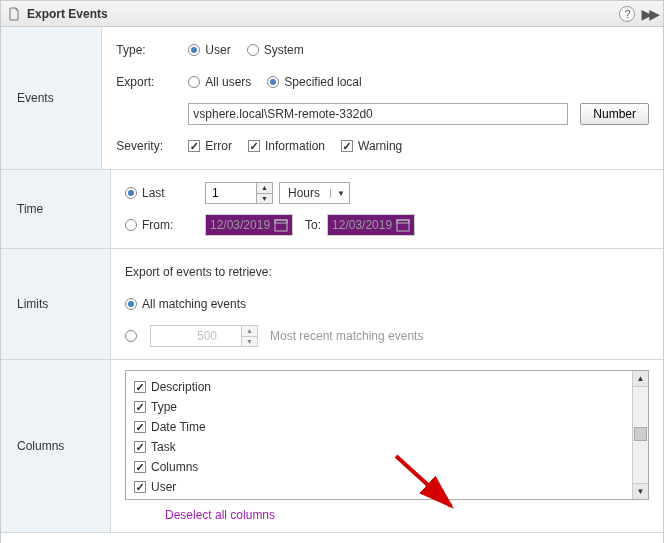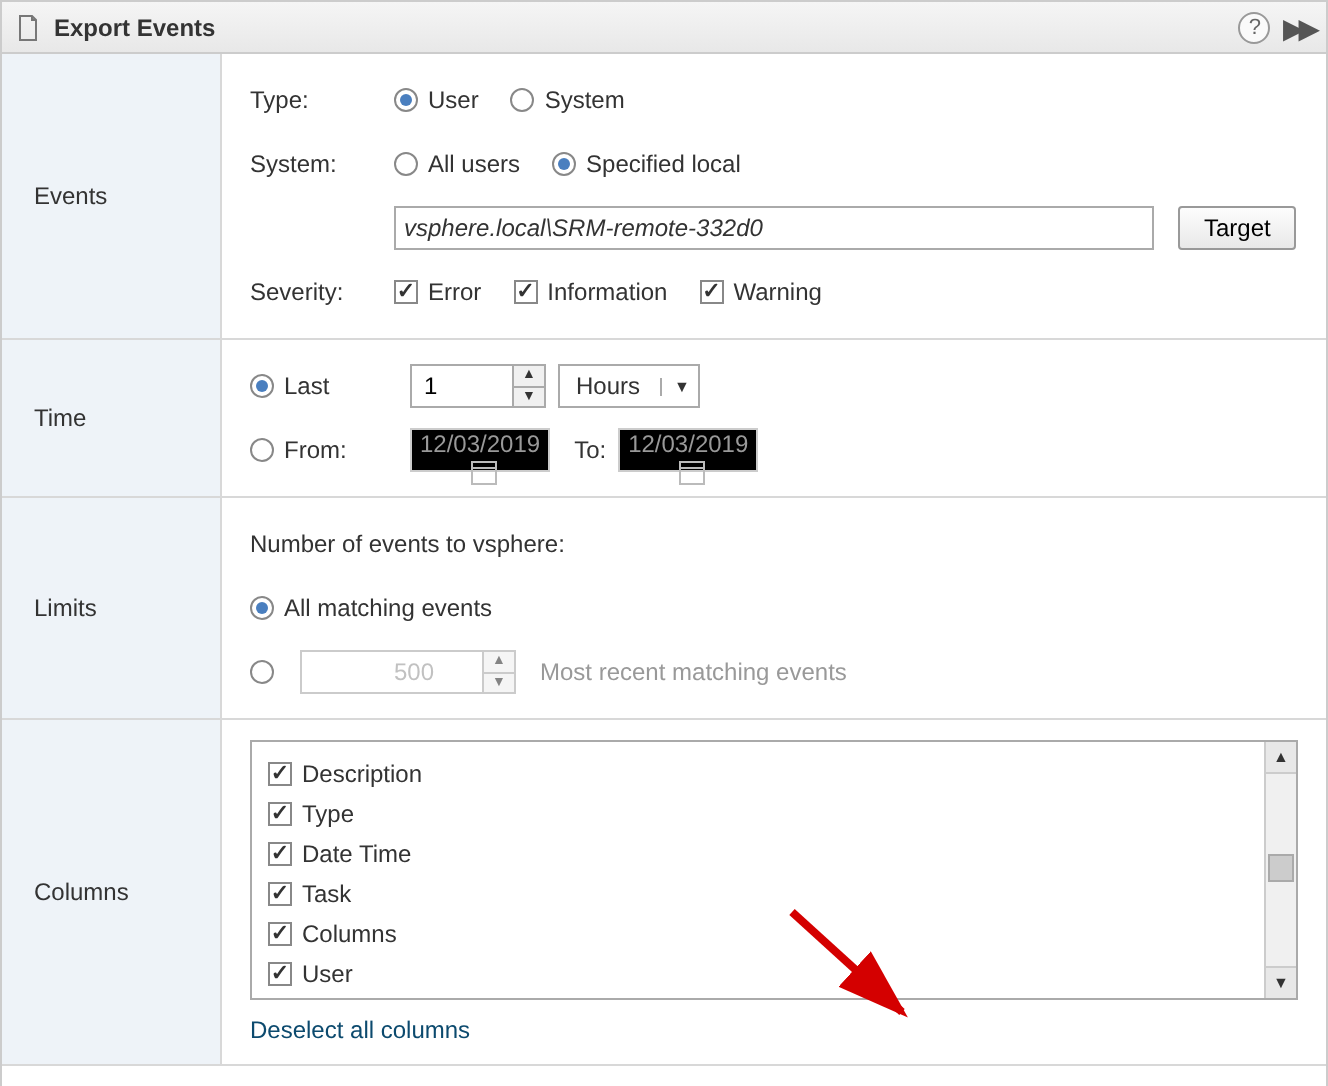--- a/index.html
+++ b/index.html
@@ -71,56 +71,56 @@
   .check .box {
     width:12px;height:12px;border:1px solid #888;margin-right:5px;
     display:flex;align-items:center;justify-content:center;background:#fff;
     font-size:11px;color:#333;line-height:1;
   }
   .check.checked .box::after { content:"✓"; font-weight:bold; }
   input[type=text].field {
     height:22px;border:1px solid #aaa;padding:0 4px;background:#fff;
     font-family:inherit;font-size:12px;
   }
-  .search-field { width:380px; background:#f2f2f2; color:#333;font-style:italic; }
+  .search-field { width:380px; background:#f2f2f2; color:#333; }
   .btn {
     height:22px;border:1px solid #999;background:linear-gradient(#fdfdfd,#e9e9e9);
     padding:0 12px;font-size:12px;cursor:pointer;border-radius:2px;
   }
   .spinner {
     display:inline-flex;align-items:stretch;height:22px;border:1px solid #aaa;
   }
   .spinner input { width:50px;border:none;padding:0 6px;font-size:12px; }
   .spinner .arrs { display:flex;flex-direction:column;width:16px;border-left:1px solid #aaa; }
   .spinner .arrs div { flex:1;display:flex;align-items:center;justify-content:center;font-size:7px;background:#f0f0f0;cursor:pointer; }
   .spinner .arrs div:first-child{border-bottom:1px solid #aaa;}
   .dropdown {
     display:inline-flex;align-items:center;height:22px;border:1px solid #aaa;
     padding:0 4px 0 8px;background:#fff;cursor:pointer;
   }
   .dropdown .dd-arrow { margin-left:10px;border-left:1px solid #aaa;padding-left:6px;font-size:8px; }
   .date-field {
     display:inline-flex;align-items:center;height:22px;border:1px solid #ccc;
-    background:#000000;color:#999;padding:0 4px;flex-direction:column;
+    background:#701a75;color:#999;padding:0 4px;
   }
   .cal-icon { width:14px;height:14px;margin-left:4px;display:inline-block; }
   .listbox {
     border:1px solid #aaa;height:130px;position:relative;padding:6px 18px 6px 8px;
     overflow:hidden;
   }
   .listbox .item { display:flex;align-items:center;height:20px; }
   .scrollbar {
     position:absolute;right:0;top:0;bottom:0;width:16px;border-left:1px solid #ccc;
     background:#f0f0f0;display:flex;flex-direction:column;
   }
   .scrollbar .sb-btn{height:16px;display:flex;align-items:center;justify-content:center;font-size:8px;background:#e8e8e8;border-bottom:1px solid #ccc;cursor:pointer;}
   .scrollbar .sb-btn.bot{border-bottom:none;border-top:1px solid #ccc;}
   .scrollbar .track{flex:1;position:relative;}
   .scrollbar .thumb{position:absolute;left:1px;right:1px;top:40px;height:14px;background:#ccc;border:1px solid #aaa;}
-  .link { color:#0c4a6e;cursor:pointer;display:inline-block;margin-top:8px; }
+  .link { color:#a21caf;cursor:pointer;display:inline-block;margin-top:8px;margin-left:40px; }
   .footer {
     display:flex;justify-content:flex-end;gap:8px;padding:10px 14px;
   }
   .muted { color:#999; }
   .arrow-overlay {
     position:absolute;pointer-events:none;
   }
   .rel { position:relative; }
   svg.docsvg path{fill:none;stroke:#777;stroke-width:1;}
   .ml6{margin-left:6px;}
@@ -153,34 +153,34 @@
         <span class="radio selected">
           <span class="dot"></span>
             <span>User</span>
         </span>
         <span class="radio">
           <span class="dot"></span>
             <span>System</span>
         </span>
       </div>
       <div class="row">
-        <span class="row-label">System:</span>
+        <span class="row-label">Export:</span>
         <span class="radio">
           <span class="dot"></span>
             <span>All users</span>
         </span>
         <span class="radio selected">
           <span class="dot"></span>
             <span>Specified local</span>
         </span>
       </div>
       <div class="row">
         <span class="row-label"></span>
         <input type="text" class="field search-field" value="vsphere.local\SRM-remote-332d0" style="">
-        <button class="btn ml12">Target</button>
+        <button class="btn ml12">Number</button>
       </div>
       <div class="row">
         <span class="row-label">Severity:</span>
         <span class="check checked">
             <span class="box"></span>
             <span>Error</span>
           </span>
         <span class="check checked">
             <span class="box"></span>
             <span>Information</span>
@@ -238,21 +238,21 @@
           </span>
         </span>
       </div>
     </div>
   </div>
 
   <div class="section">
     <div class="sec-label">Limits</div>
     <div class="sec-content">
       <div class="row">
-          <span>Number of events to vsphere:</span>
+          <span>Export of events to retrieve:</span>
         </div>
       <div class="row">
         <span class="radio selected">
           <span class="dot"></span>
             <span>All matching events</span>
         </span>
       </div>
       <div class="row">
         <span class="radio" style="margin-right:8px;">
           <span class="dot"></span>

